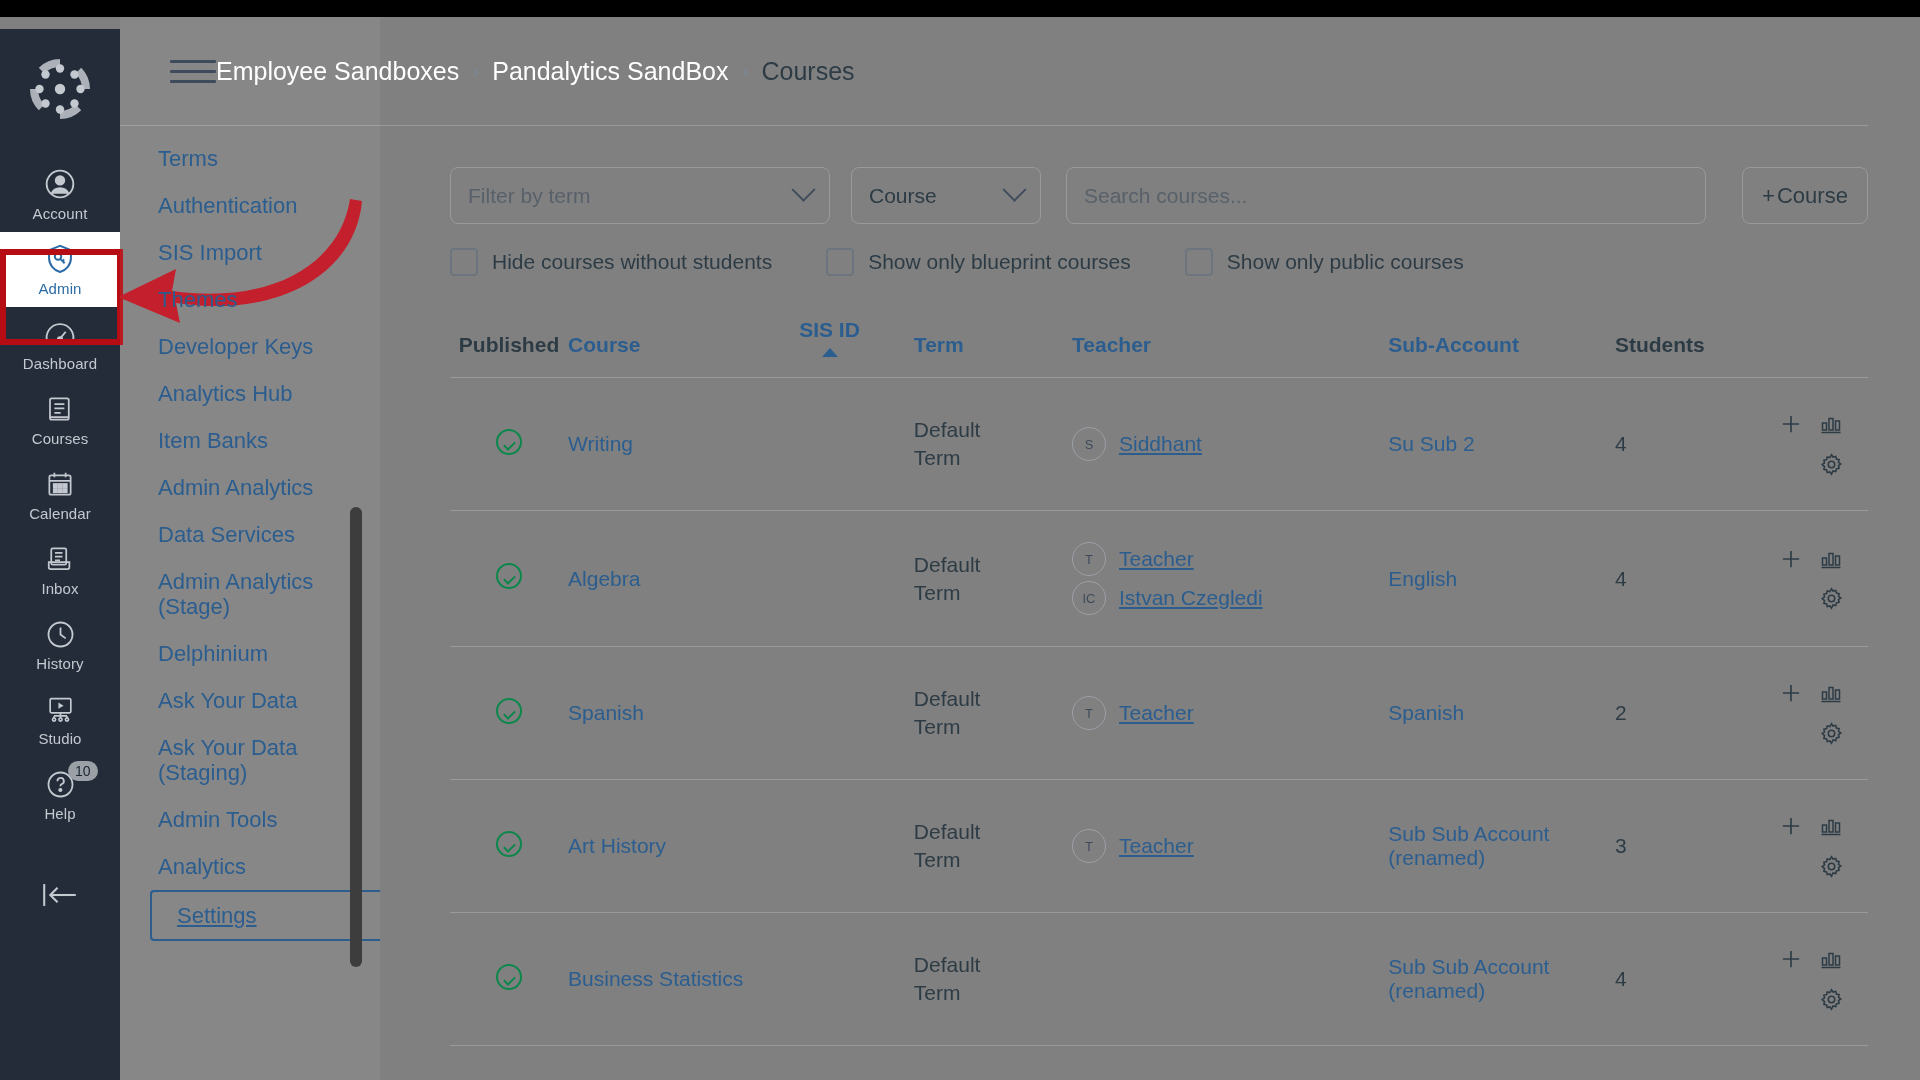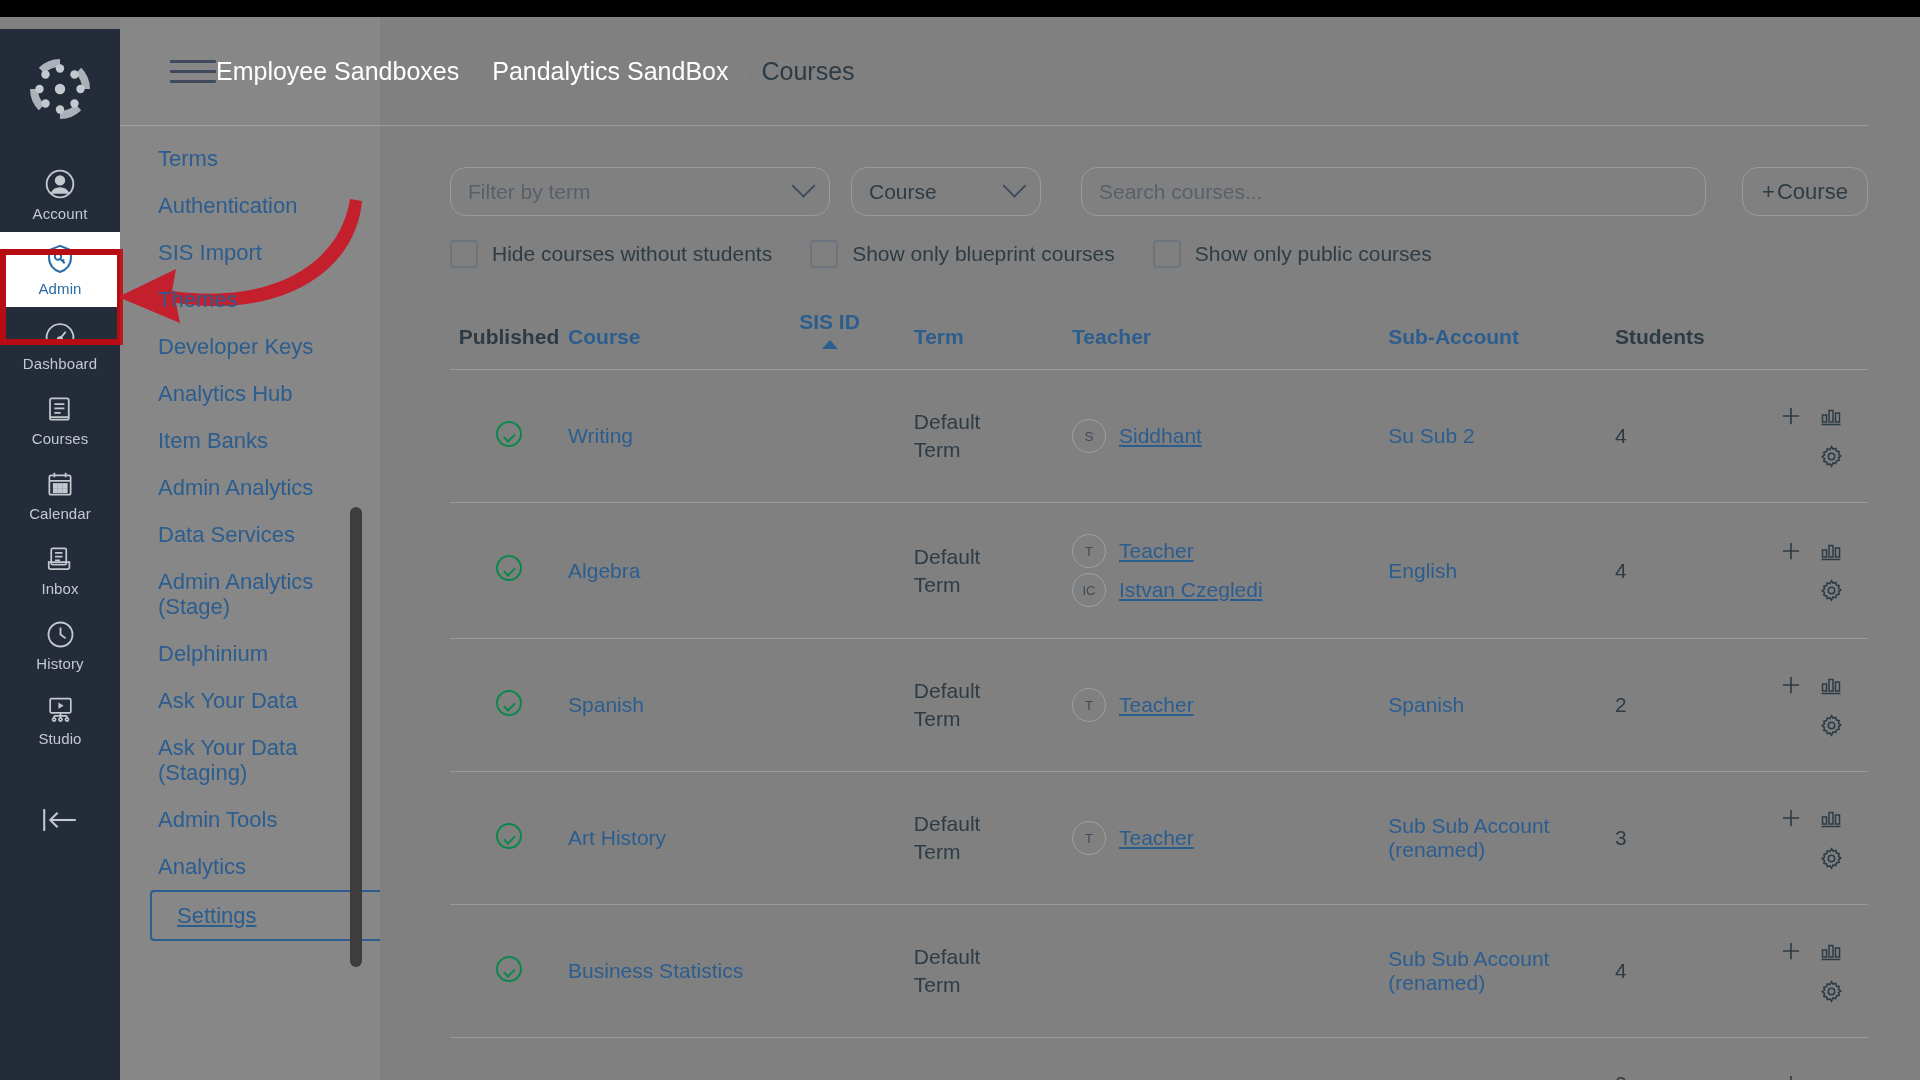--- a/index.html
+++ b/index.html
@@ -66,34 +66,34 @@
   #hamburger span { display:block; height:3px; background:#3f4b5c; margin:7px 0; border-radius:1px; }
   .crumb { color:#ffffff; font-size:25px; text-decoration:none; }
   .crumb.cur { color:#2d3b45; }
   .sep { color:#7b8794; font-size:21px; margin:0 13px; }
   #topline { position:absolute; left:0; top:108px; right:52px; height:1px; background:#9a9a9a; }
 
   #content { padding:42px 52px 0 70px; }
 
   .filters { display:flex; align-items:center; gap:0; }
   .ctl {
-    height:49px; border:1px solid #9a9a9a; border-radius:16px; background:transparent;
+    height:57px; border:1px solid #9a9a9a; border-radius:8px; background:transparent;
     display:flex; align-items:center; padding:0 17px; color:#2d3b45; font-size:21px;
   }
   #termfilter { width:380px; justify-content:space-between; }
   #termfilter .ph { color:#58606a; }
   #coursefilter { width:190px; margin-left:21px; justify-content:space-between; }
-  #searchbox { flex:1; margin-left:40px; color:#58606a; }
+  #searchbox { flex:1; margin-left:25px; color:#58606a; }
   #addcourse {
     margin-left:36px; width:126px; justify-content:center; gap:2px; font-size:22px; color:#2d3b45;
   }
   .chev { width:17px; height:17px; border-right:2px solid #3f4b5c; border-bottom:2px solid #3f4b5c;
           transform:rotate(45deg) translate(-4px,-4px); }
 
-  .checks { display:flex; align-items:center; margin-top:24px; gap:0; }
+  .checks { display:flex; align-items:center; margin-top:24px; gap:16px; }
   .chkwrap { display:flex; align-items:center; margin-right:38px; }
   .chk { width:28px; height:28px; border:2px solid #6c757d; border-radius:4px; background:transparent; }
   .chklbl { font-size:21px; color:#2d3b45; margin-left:14px; }
 
   
   table { width:100%; border-collapse:collapse; margin-top:42px; }
   th { text-align:left; font-size:21px; font-weight:700; padding-bottom:20px; vertical-align:bottom; }
   th .h { color:#2b5d8f; text-decoration:none; }
   th .h.plain { color:#2d3b45; }
   th.sis { text-align:center; }
@@ -239,20 +239,31 @@
           <path d="M10.4 6.6l4 2.4-4 2.4z" fill="#c4c9d0" stroke="none"></path>
           <path d="M12 14.6v2.4M7 17h10M7 17v1.6M12 17v1.6M17 17v1.6"></path>
           <circle cx="7" cy="19.8" r="1.2"></circle>
             <circle cx="12" cy="19.8" r="1.2"></circle>
             <circle cx="17" cy="19.8" r="1.2"></circle>
         </svg>
       </span>
       <span class="lbl">Studio</span>
     </a>
 
+    <a class="navitem">
+      <span class="ic">
+        <svg width="31" height="31" viewBox="0 0 24 24" fill="none" stroke="#c4c9d0" stroke-width="1.4">
+          <circle cx="12" cy="12" r="9.3"></circle>
+          <path d="M9.6 9.4a2.5 2.5 0 1 1 3.2 2.4c-.7.3-.9.8-.9 1.5"></path>
+            <circle cx="11.9" cy="16.3" r=".9" fill="#c4c9d0"></circle>
+        </svg>
+      </span>
+      <span class="badge">10</span>
+      <span class="lbl">Help</span>
+    </a>
 
     <div class="collapse">
       <svg width="42" height="34" viewBox="0 0 34 28" fill="none" stroke="#c4c9d0" stroke-width="1.7">
         <path d="M4 5v18"></path>
           <path d="M30 14H9"></path>
           <path d="M15 8l-6 6 6 6"></path>
       </svg>
     </div>
   </nav>
 

